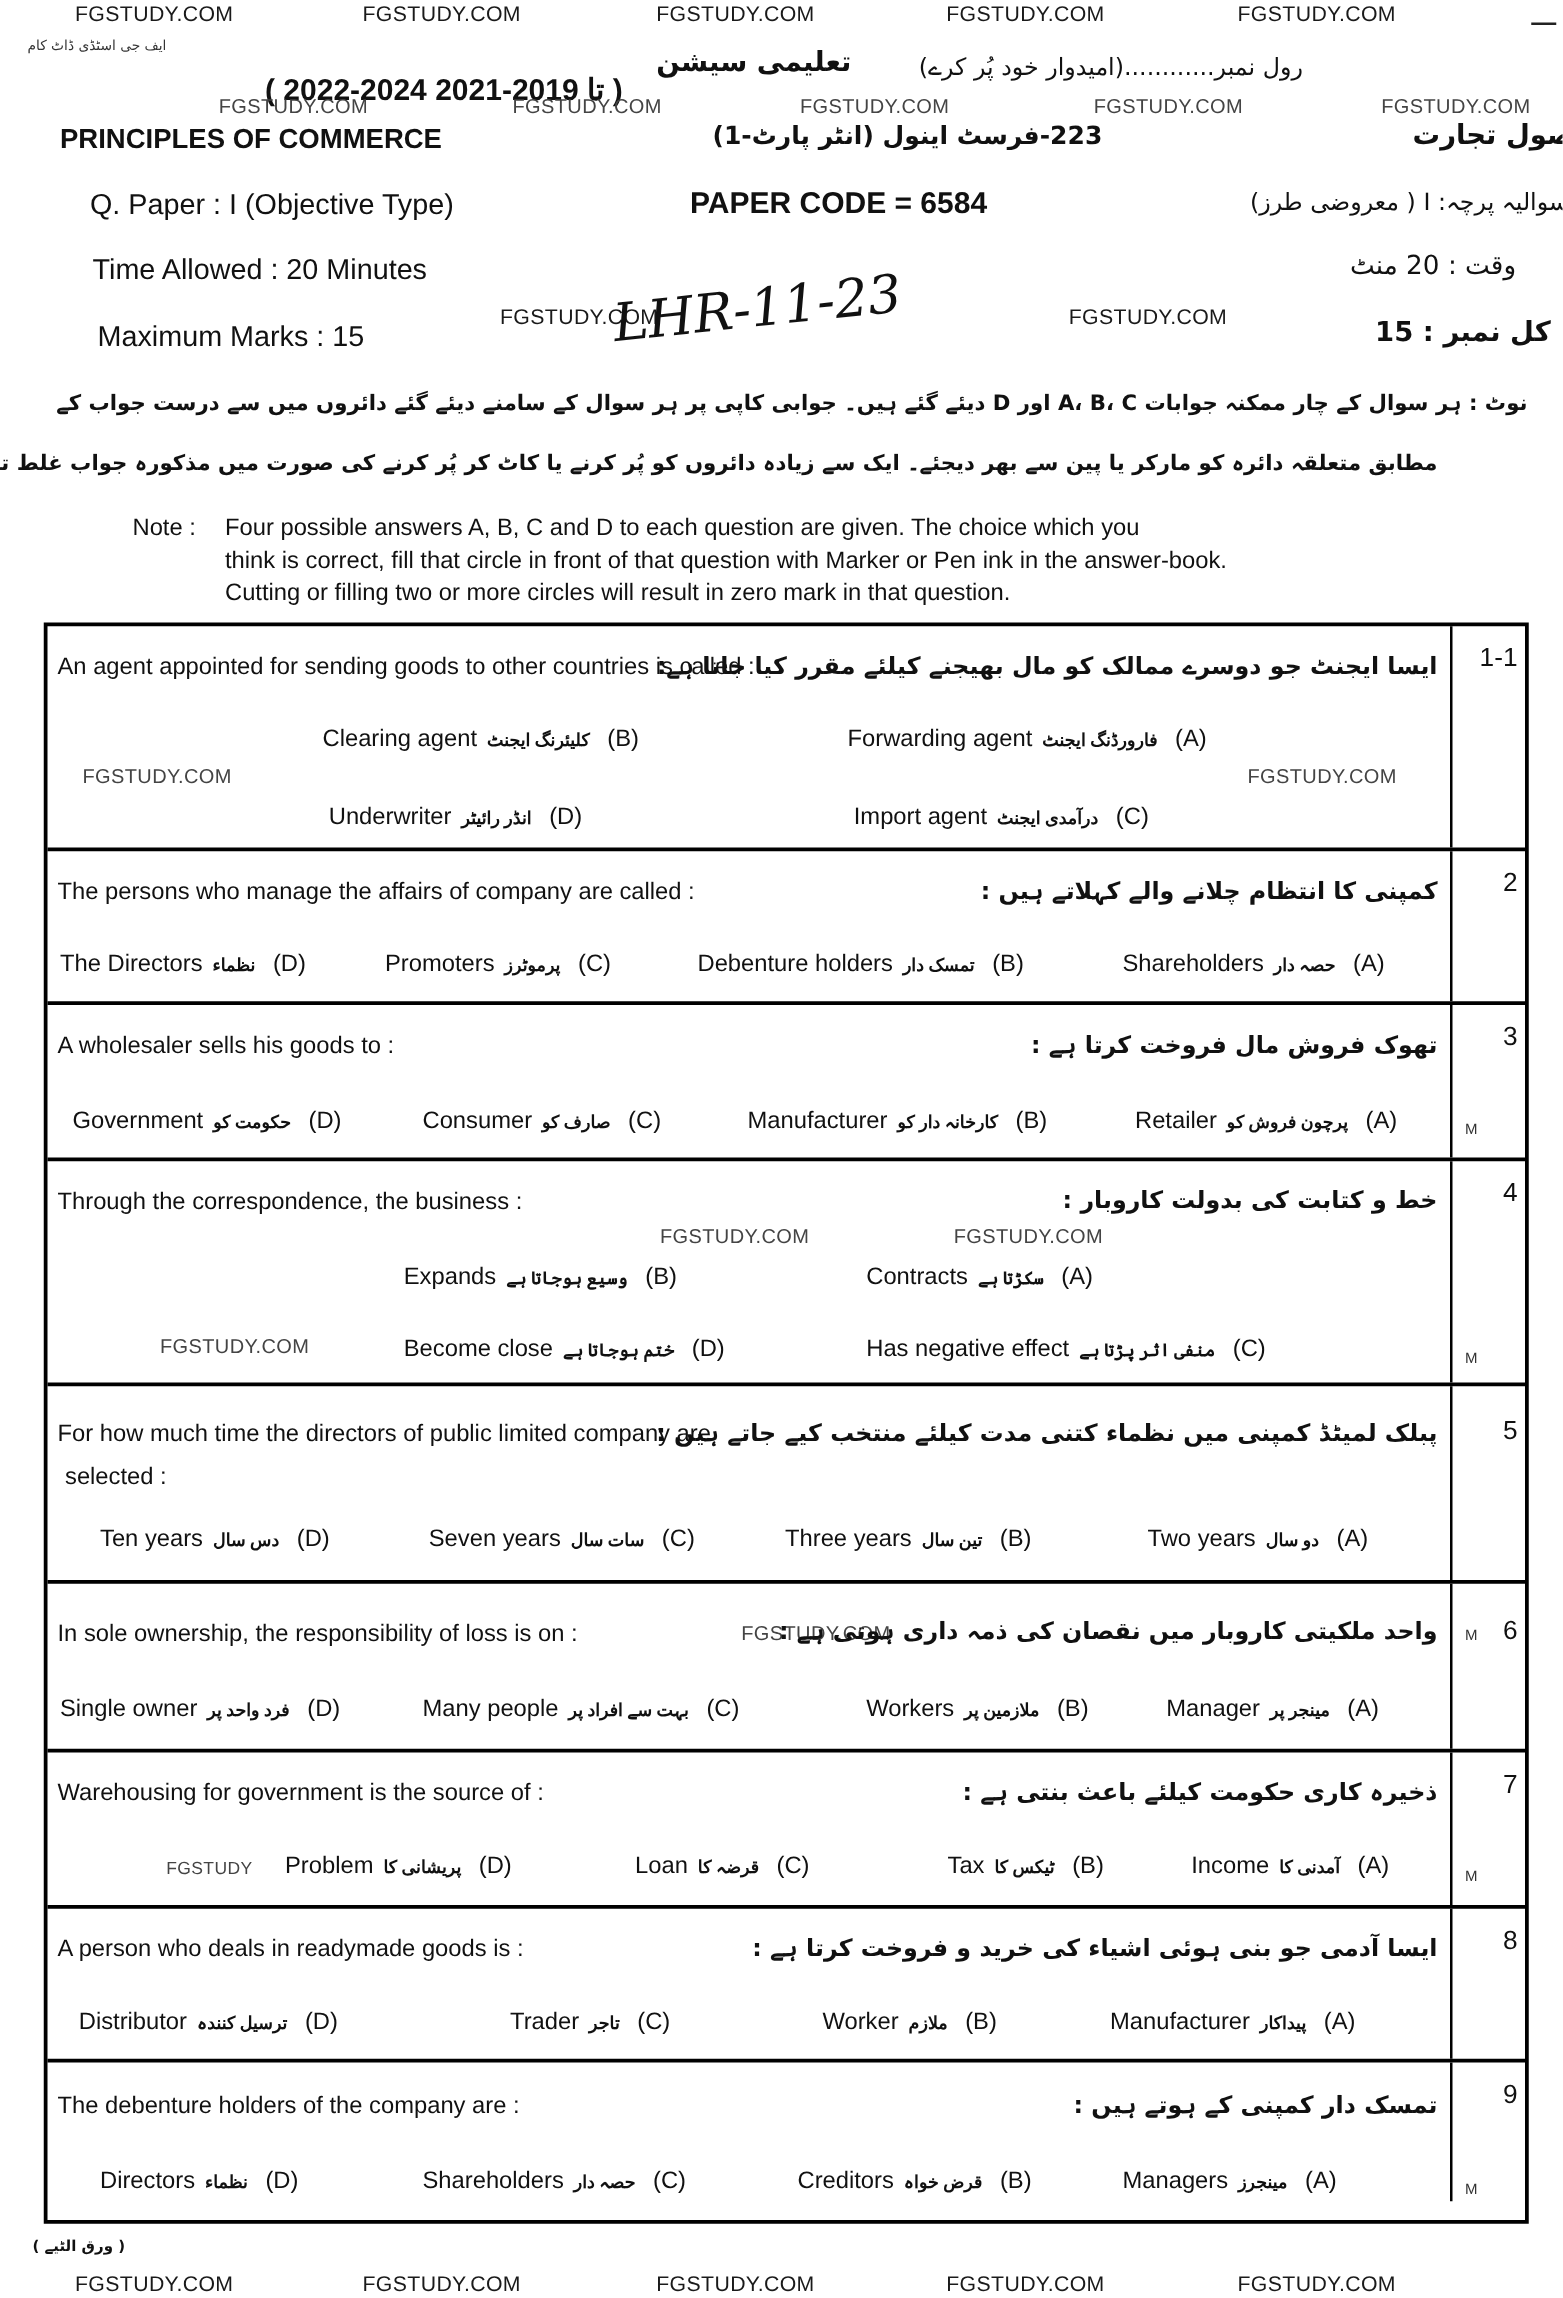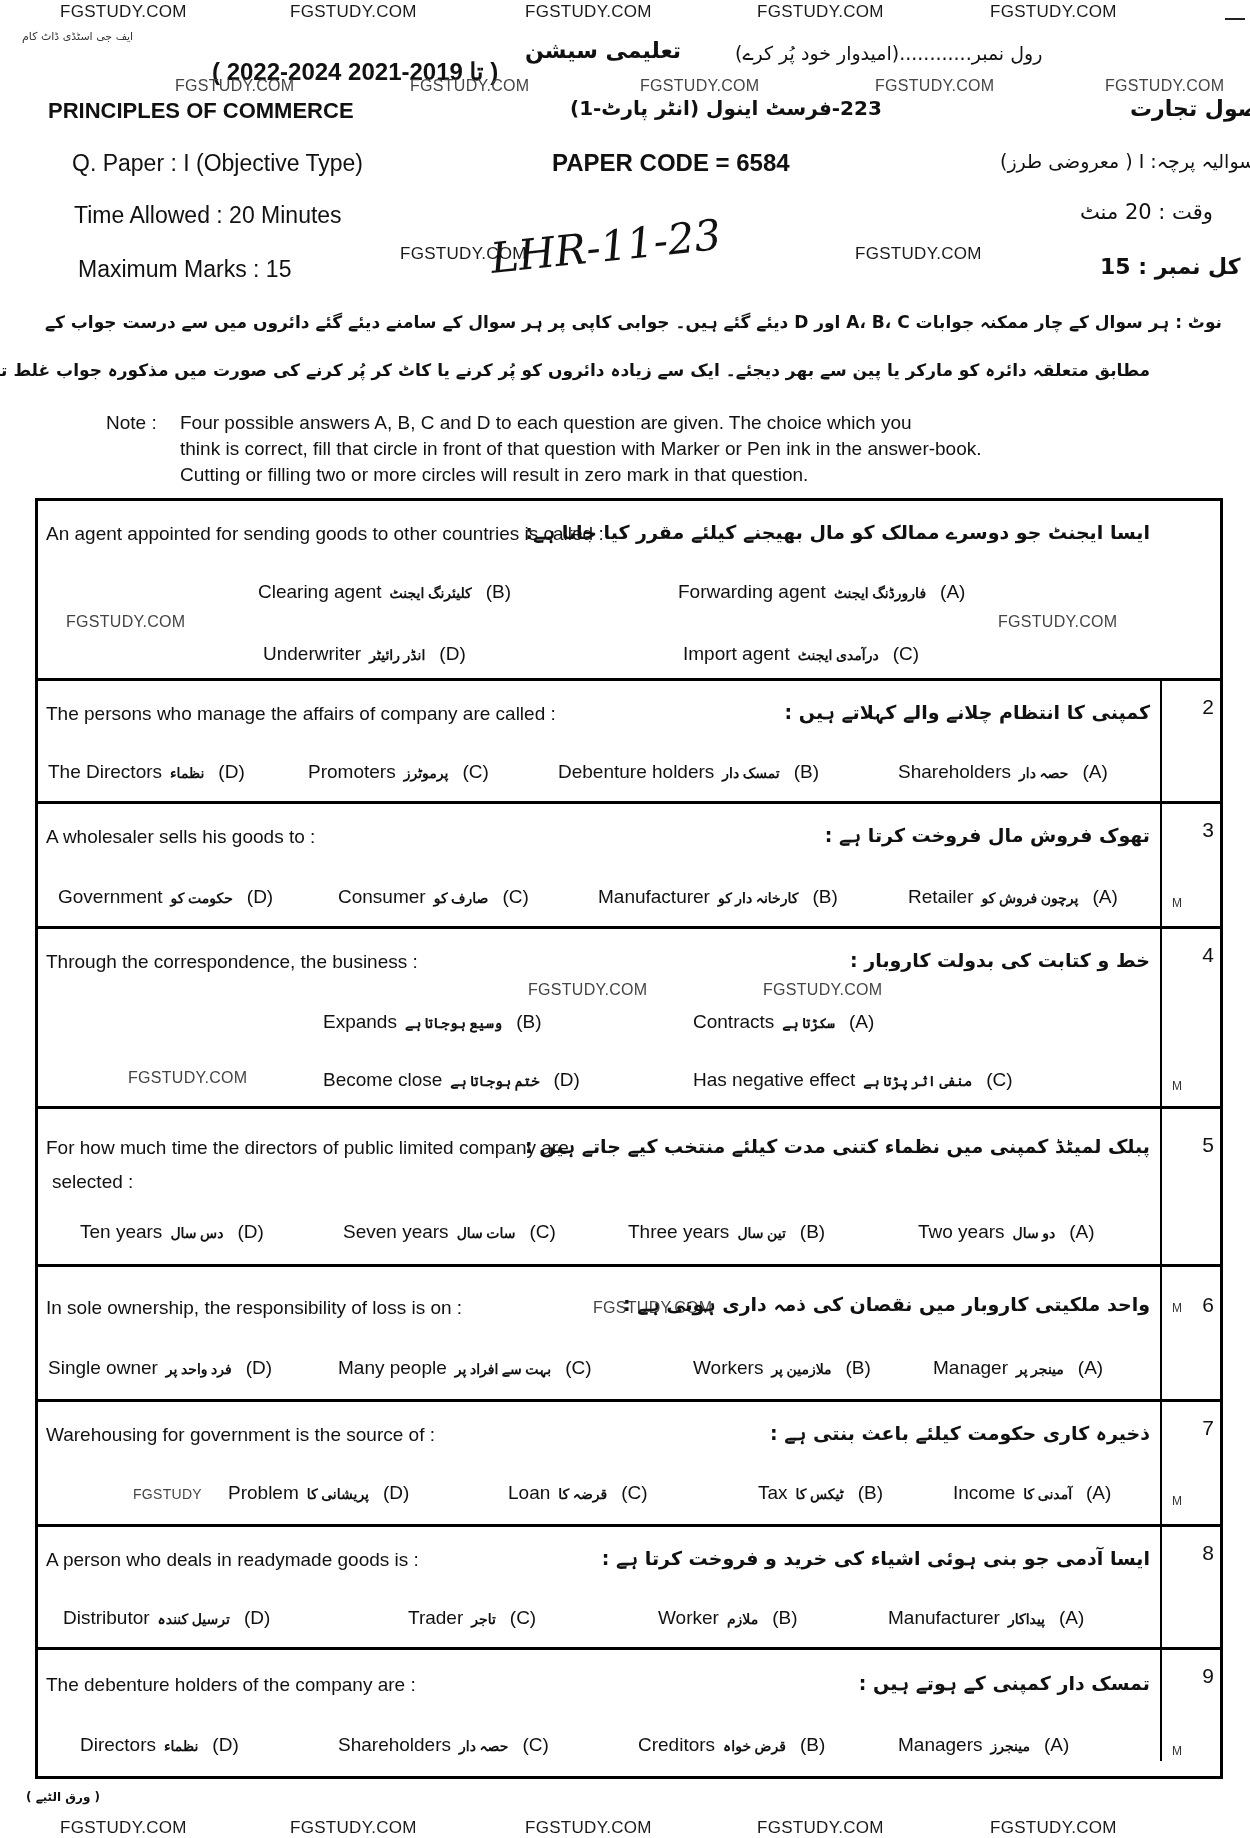--- a/index.html
+++ b/index.html
@@ -74,20 +74,23 @@
 
   <div class="row" style="top:0;height:180px;">
     <div class="q-en" style="top:22px;">An agent appointed for sending goods to other countries is called :</div>
     <div class="q-ur" style="top:20px;">ایسا ایجنٹ جو دوسرے ممالک کو مال بھیجنے کیلئے مقرر کیا جاتا ہے:</div>
     <div class="opt" style="left:220px;top:80px;"><span>Clearing agent</span><span class="ur">کلیئرنگ ایجنٹ</span><span class="lbl">(B)</span></div>
     <div class="opt" style="left:640px;top:80px;"><span>Forwarding agent</span><span class="ur">فارورڈنگ ایجنٹ</span><span class="lbl">(A)</span></div>
     <div class="wm wm-faint" style="left:28px;top:112px;">FGSTUDY.COM</div>
     <div class="wm wm-faint" style="left:960px;top:112px;">FGSTUDY.COM</div>
     <div class="opt" style="left:225px;top:142px;"><span>Underwriter</span><span class="ur">انڈر رائیٹر</span><span class="lbl">(D)</span></div>
     <div class="opt" style="left:645px;top:142px;"><span>Import agent</span><span class="ur">درآمدی ایجنٹ</span><span class="lbl">(C)</span></div>
+    <div class="numcol">
+      <span class="qnum">1-1</span>
+    </div>
   </div>
 
   <div class="row" style="top:180px;height:123px;">
     <div class="q-en" style="top:22px;">The persons who manage the affairs of company are called :</div>
     <div class="q-ur" style="top:20px;">کمپنی کا انتظام چلانے والے کہلاتے ہیں :</div>
     <div class="opt" style="left:10px;top:80px;"><span>The Directors</span><span class="ur">نظماء</span><span class="lbl">(D)</span></div>
     <div class="opt" style="left:270px;top:80px;"><span>Promoters</span><span class="ur">پرموٹرز</span><span class="lbl">(C)</span></div>
     <div class="opt" style="left:520px;top:80px;"><span>Debenture holders</span><span class="ur">تمسک دار</span><span class="lbl">(B)</span></div>
     <div class="opt" style="left:860px;top:80px;"><span>Shareholders</span><span class="ur">حصہ دار</span><span class="lbl">(A)</span></div>
     <div class="numcol">

